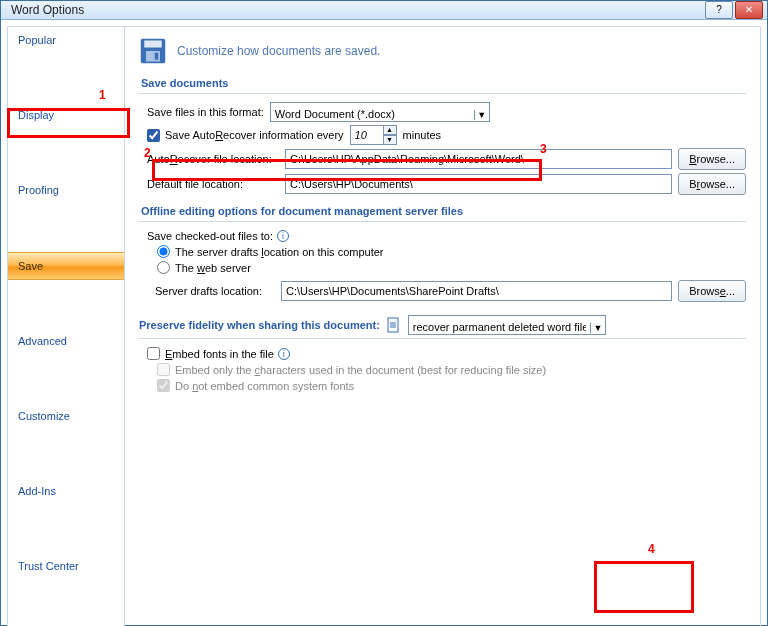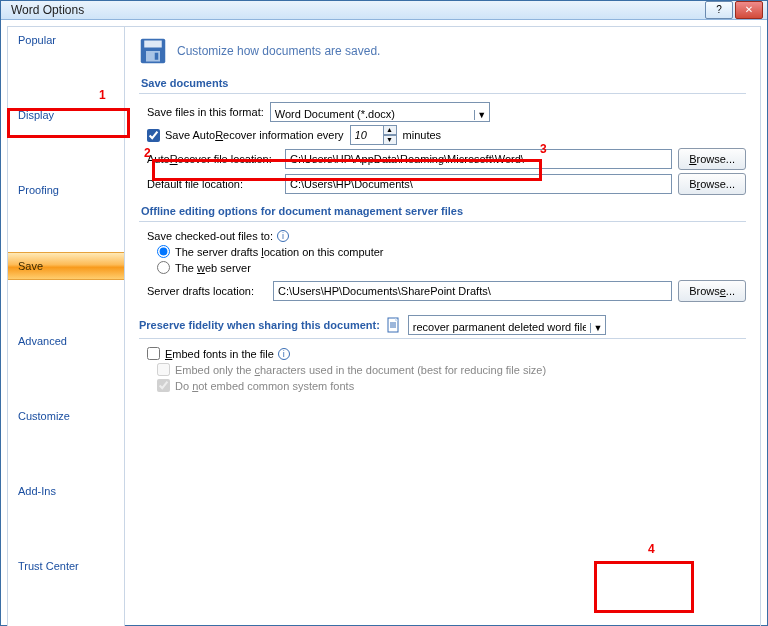--- a/index.html
+++ b/index.html
@@ -241,21 +241,21 @@
       </div>
       <div class="row indent">
         <input type="radio" class="radio" checked="" style="">
         <span class="lbl">The server drafts <span class="underline-hotkey">l</span>ocation on this computer</span>
       </div>
       <div class="row indent">
         <input type="radio" class="radio" style="">
         <span class="lbl">The <span class="underline-hotkey">w</span>eb server</span>
       </div>
 
-      <div class="row" style="margin-left:8px; margin-top:6px">
+      <div class="row" style="margin-left:16px; margin-top:6px">
         <span class="lbl" style="width:126px">Server drafts location:</span>
         <input class="textbox" style="flex: 1 1 0%; margin-right: 6px;" value="C:\Users\HP\Documents\SharePoint Drafts\">
         <button class="btn">Brows<span class="underline-hotkey">e</span>...</button>
       </div>
 
       <div class="preserve-row">
         <span>Preserve fidelity when sharing this document:</span>
         <svg class="doc-ico" viewBox="0 0 16 16">
           <rect x="2" y="1" width="10" height="14" fill="#fff" stroke="#3b6fb6"></rect>
           <path d="M9 1 L12 4 L9 4 Z" fill="#cfe0f4"></path>

